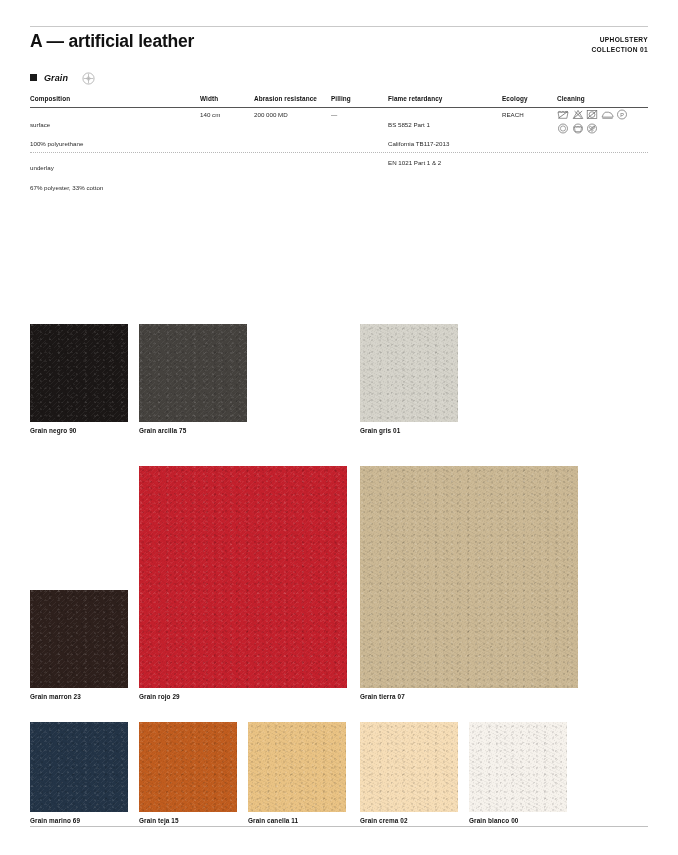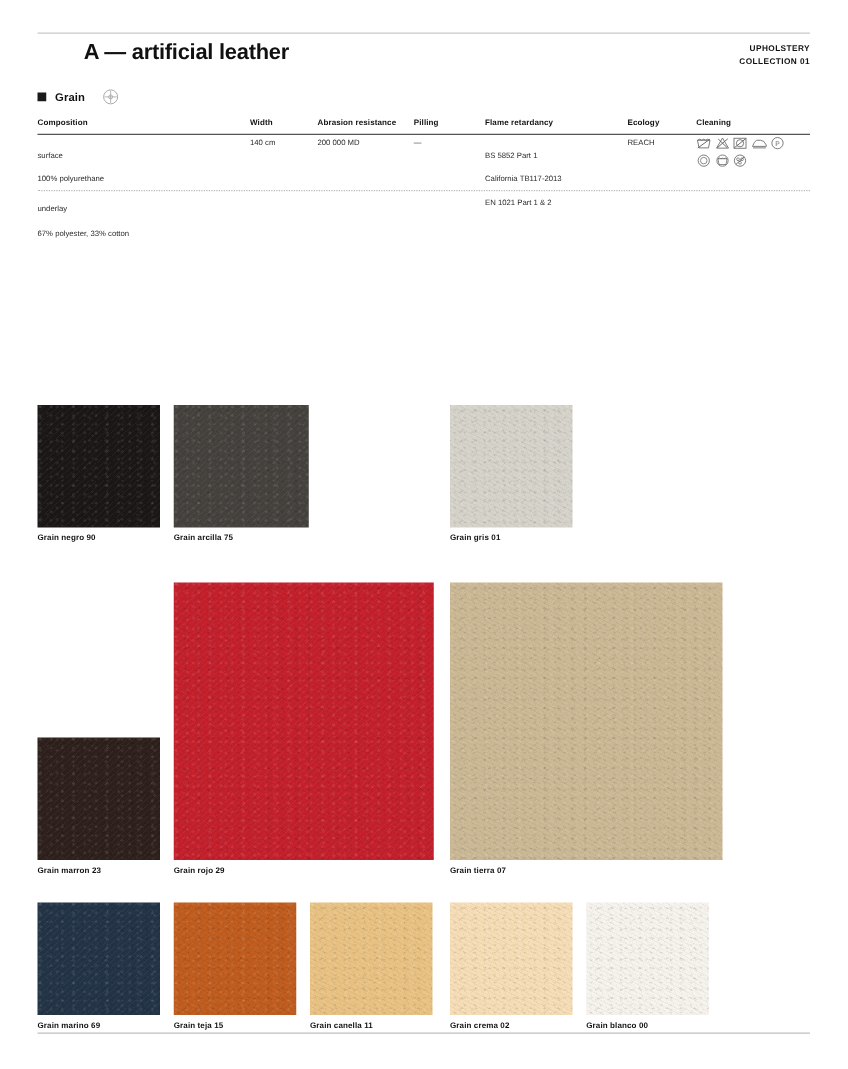--- a/index.html
+++ b/index.html
@@ -38,21 +38,20 @@
     justify-content: space-between;
   }
 
   .page-title {
     font-size: 17.5px;
     font-weight: 700;
     letter-spacing: -0.2px;
     color: #111111;
     line-height: 1.1;
     white-space: nowrap;
-    margin-left: 37px;
   }
 
   .collection {
     text-align: right;
     font-size: 6.6px;
     font-weight: 700;
     letter-spacing: 0.35px;
     line-height: 1.45;
     color: #111111;
     padding-top: 3px;
@@ -71,20 +70,21 @@
     width: 7px; height: 7px;
     background: #1a1a1a;
     display: inline-block;
   }
 
   .family-name {
     font-size: 9px;
     font-weight: 700;
     letter-spacing: 0.1px;
     color: #111111;
+    font-style: italic;
   }
 
   .family-icon {
     margin-left: 7px;
     width: 13px; height: 13px;
     display: inline-block;
   }
 
   
   .spec-table {

